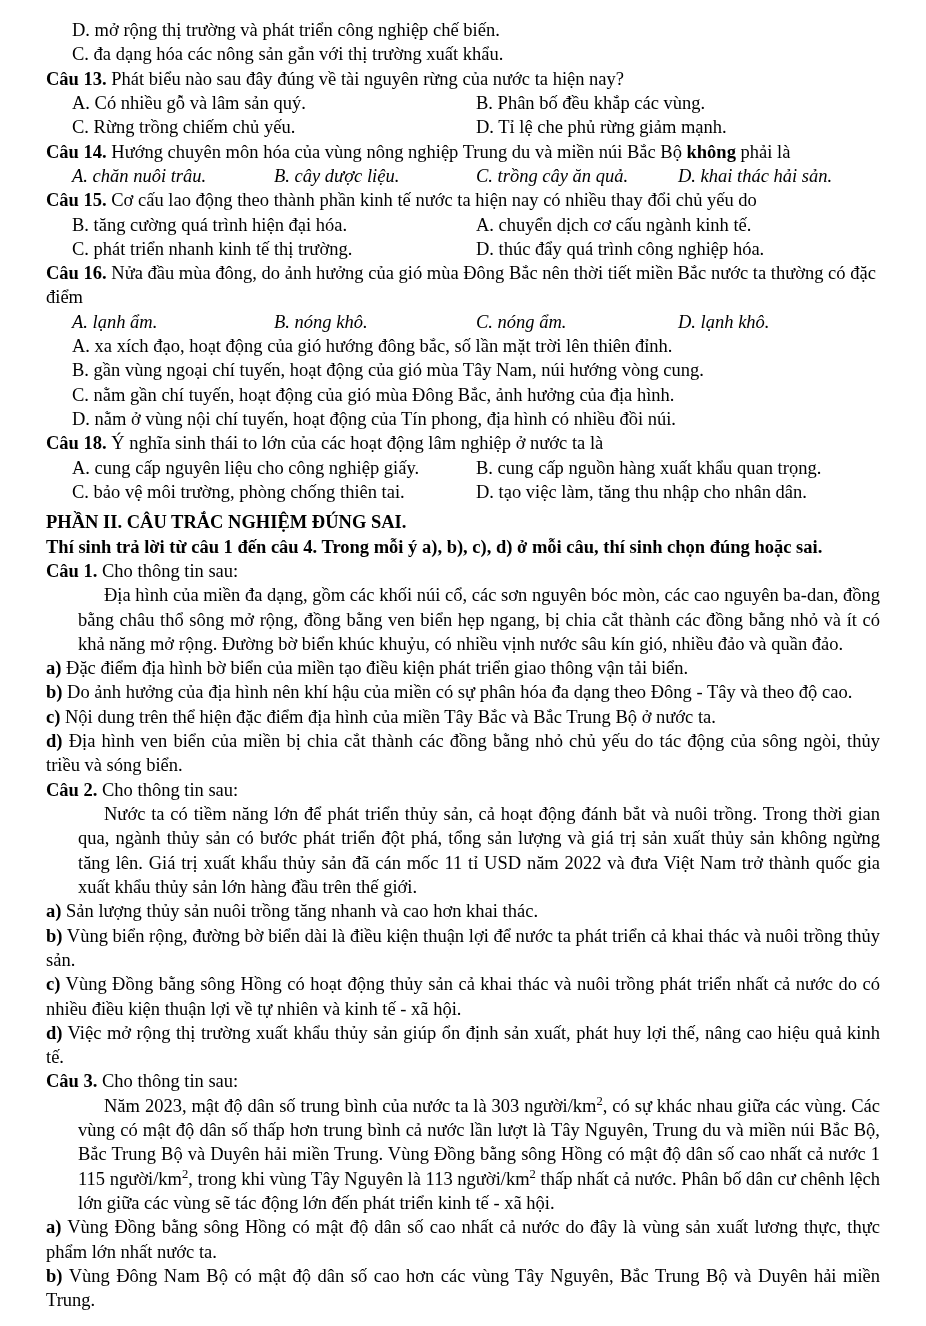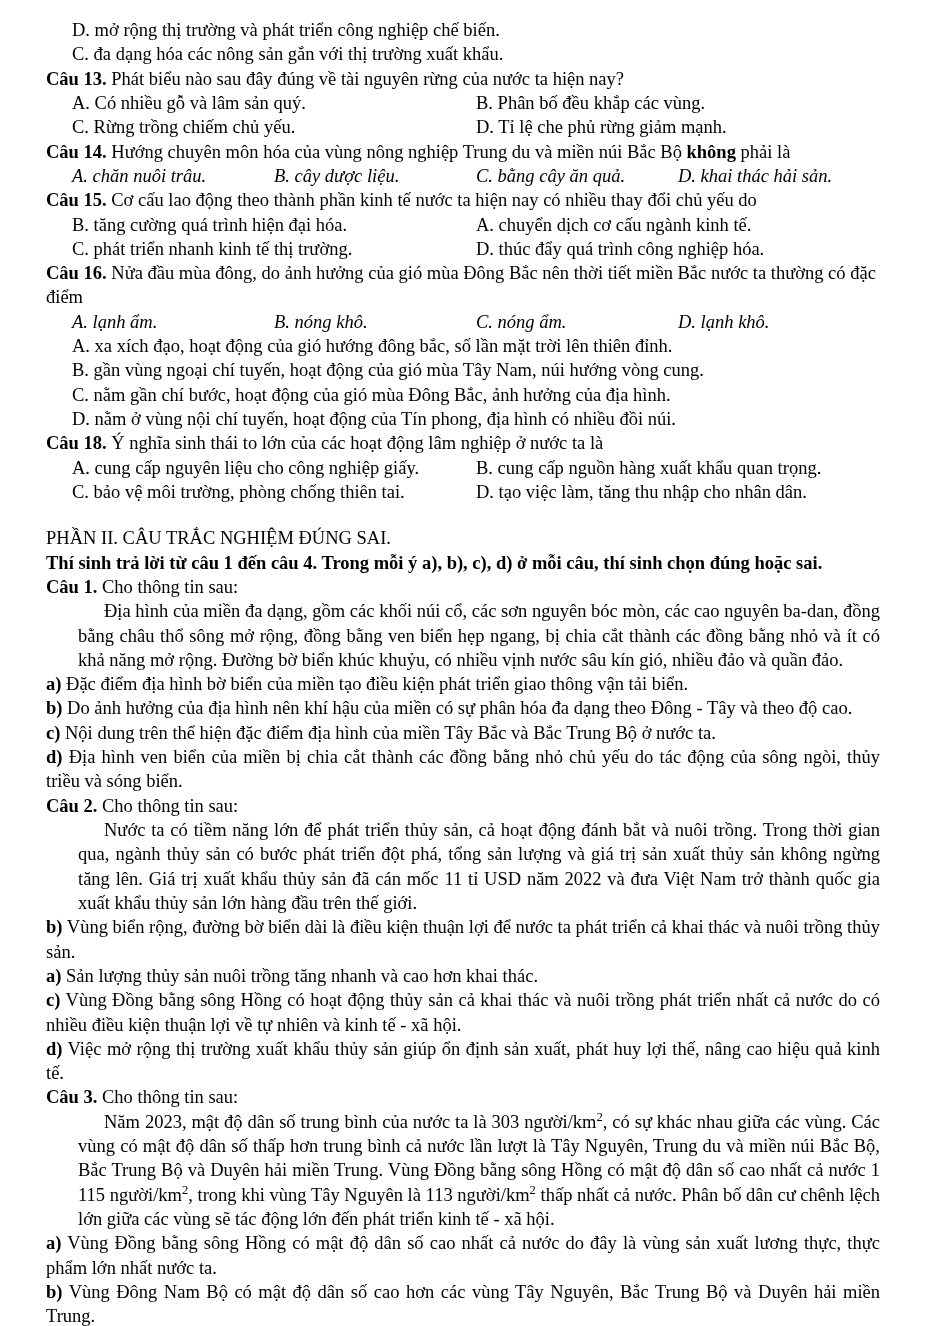--- a/index.html
+++ b/index.html
@@ -42,23 +42,23 @@
   }
   .opt-row.quad .opt-col {
     flex: 0 0 25%;
     font-style: italic;
   }
   b, .b {
     font-weight: bold;
   }
   .section-title {
     font-size: 18.5px;
-    font-weight: normal;
-    line-height: 1.315;
-    margin-top: 22px;
+    font-weight: bold;
+    line-height: 1.315;
+    margin-top: 6px;
   }
   .section-sub {
     font-size: 18.5px;
     font-weight: bold;
     line-height: 1.315;
   }
   .para {
     font-size: 18.5px;
     line-height: 1.315;
     text-align: justify;
@@ -103,21 +103,21 @@
   </div>
 
   <div class="q-block">
     <div class="q-line">
       <b>Câu 14.</b>
       <span>Hướng chuyên môn hóa của vùng nông nghiệp Trung du và miền núi Bắc Bộ </span><b>không</b><span> phải là</span>
     </div>
     <div class="opt-row quad">
       <div class="opt-col">A. chăn nuôi trâu.</div>
       <div class="opt-col">B. cây dược liệu.</div>
-      <div class="opt-col">C. bằng cây ăn quả.</div>
+      <div class="opt-col">C. trồng cây ăn quả.</div>
       <div class="opt-col">D. khai thác hải sản.</div>
     </div>
   </div>
 
   <div class="q-block">
     <div class="q-line">
       <b>Câu 15.</b>
       <span>Cơ cấu lao động theo thành phần kinh tế nước ta hiện nay có nhiều thay đổi chủ yếu do</span>
     </div>
     <div class="opt-row">
@@ -139,21 +139,21 @@
       <div class="opt-col">A. lạnh ẩm.</div>
       <div class="opt-col">B. nóng khô.</div>
       <div class="opt-col">C. nóng ẩm.</div>
       <div class="opt-col">D. lạnh khô.</div>
     </div>
   </div>
 
   <div class="q-block">
     <div class="q-line indent">A. xa xích đạo, hoạt động của gió hướng đông bắc, số lần mặt trời lên thiên đỉnh.</div>
     <div class="q-line indent">B. gần vùng ngoại chí tuyến, hoạt động của gió mùa Tây Nam, núi hướng vòng cung.</div>
-    <div class="q-line indent">C. nằm gần chí bước, hoạt động của gió mùa Đông Bắc, ảnh hưởng của địa hình.</div>
+    <div class="q-line indent">C. nằm gần chí tuyến, hoạt động của gió mùa Đông Bắc, ảnh hưởng của địa hình.</div>
     <div class="q-line indent">D. nằm ở vùng nội chí tuyến, hoạt động của Tín phong, địa hình có nhiều đồi núi.</div>
   </div>
 
   <div class="q-block">
     <div class="q-line">
       <b>Câu 18.</b>
       <span>Ý nghĩa sinh thái to lớn của các hoạt động lâm nghiệp ở nước ta là</span>
     </div>
     <div class="opt-row">
       <div class="opt-col">A. cung cấp nguyên liệu cho công nghiệp giấy.</div>
@@ -192,28 +192,28 @@
     </div>
   </div>
 
   <div class="q-block">
     <div class="q-line">
       <b>Câu 2.</b>
       <span>Cho thông tin sau:</span>
     </div>
     <div class="para first-indent">Nước ta có tiềm năng lớn để phát triển thủy sản, cả hoạt động đánh bắt và nuôi trồng. Trong thời gian qua, ngành thủy sản có bước phát triển đột phá, tổng sản lượng và giá trị sản xuất thủy sản không ngừng tăng lên. Giá trị xuất khẩu thủy sản đã cán mốc 11 tỉ USD năm 2022 và đưa Việt Nam trở thành quốc gia xuất khẩu thủy sản lớn hàng đầu trên thế giới.</div>
     <div class="tf-line">
+      <b>a)</b>
+      <span>Sản lượng thủy sản nuôi trồng tăng nhanh và cao hơn khai thác.</span>
+    </div>
+    <div class="tf-line">
       <b>b)</b>
       <span>Vùng biển rộng, đường bờ biển dài là điều kiện thuận lợi để nước ta phát triển cả khai thác và nuôi trồng thủy sản.</span>
     </div>
     <div class="tf-line">
-      <b>a)</b>
-      <span>Sản lượng thủy sản nuôi trồng tăng nhanh và cao hơn khai thác.</span>
-    </div>
-    <div class="tf-line">
       <b>c)</b>
       <span>Vùng Đồng bằng sông Hồng có hoạt động thủy sản cả khai thác và nuôi trồng phát triển nhất cả nước do có nhiều điều kiện thuận lợi về tự nhiên và kinh tế - xã hội.</span>
     </div>
     <div class="tf-line">
       <b>d)</b>
       <span>Việc mở rộng thị trường xuất khẩu thủy sản giúp ổn định sản xuất, phát huy lợi thế, nâng cao hiệu quả kinh tế.</span>
     </div>
   </div>
 
   <div class="q-block">

